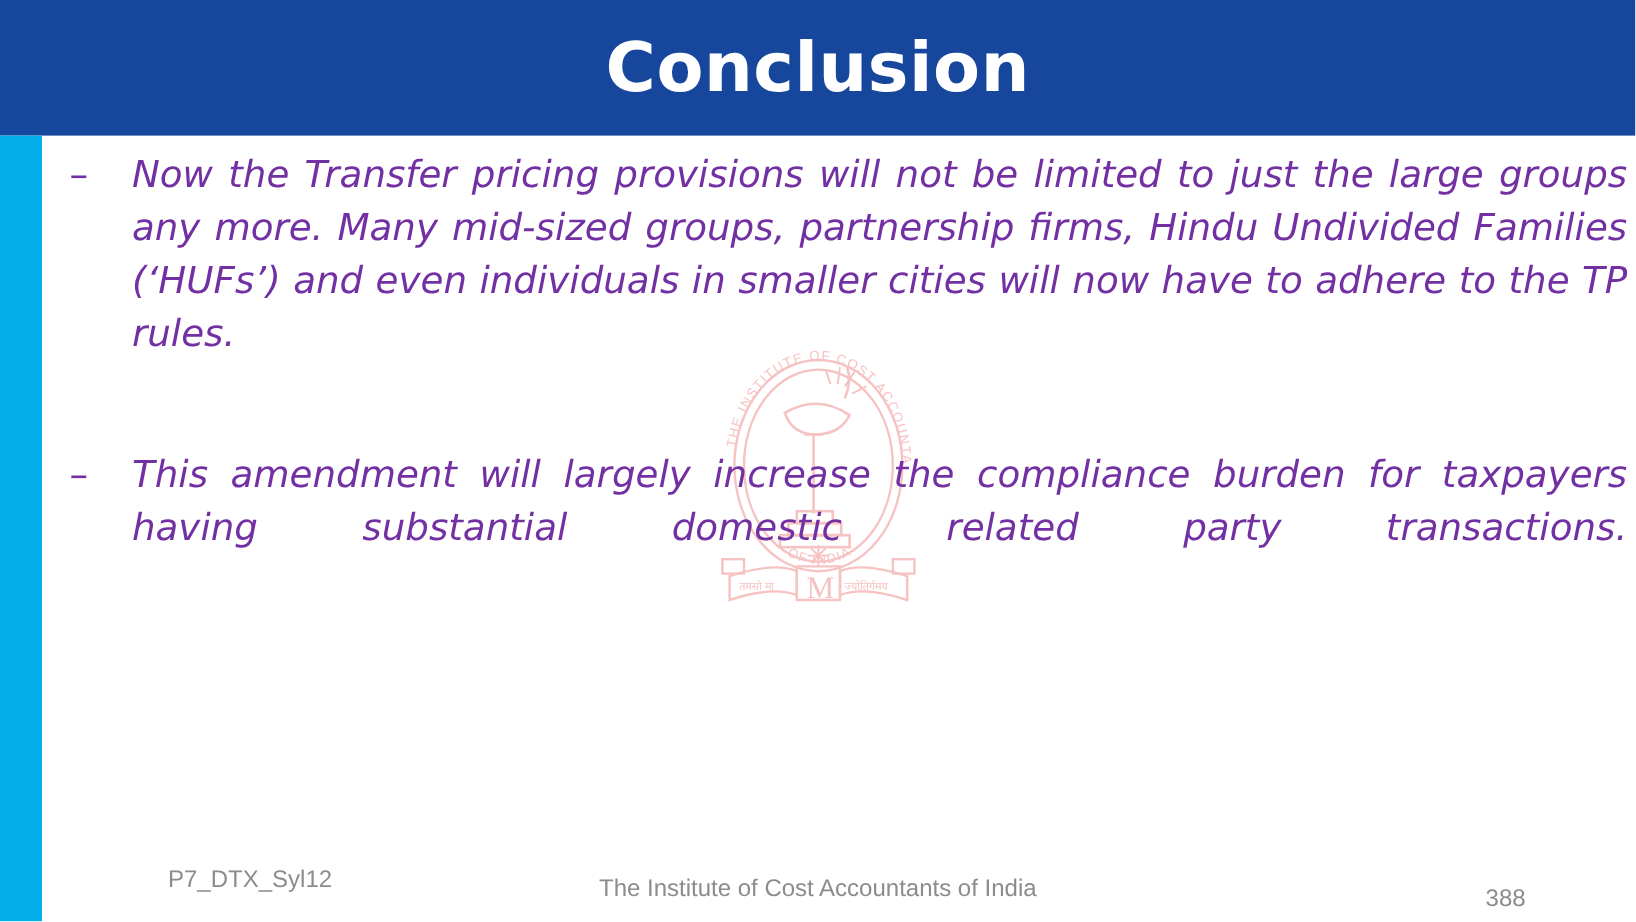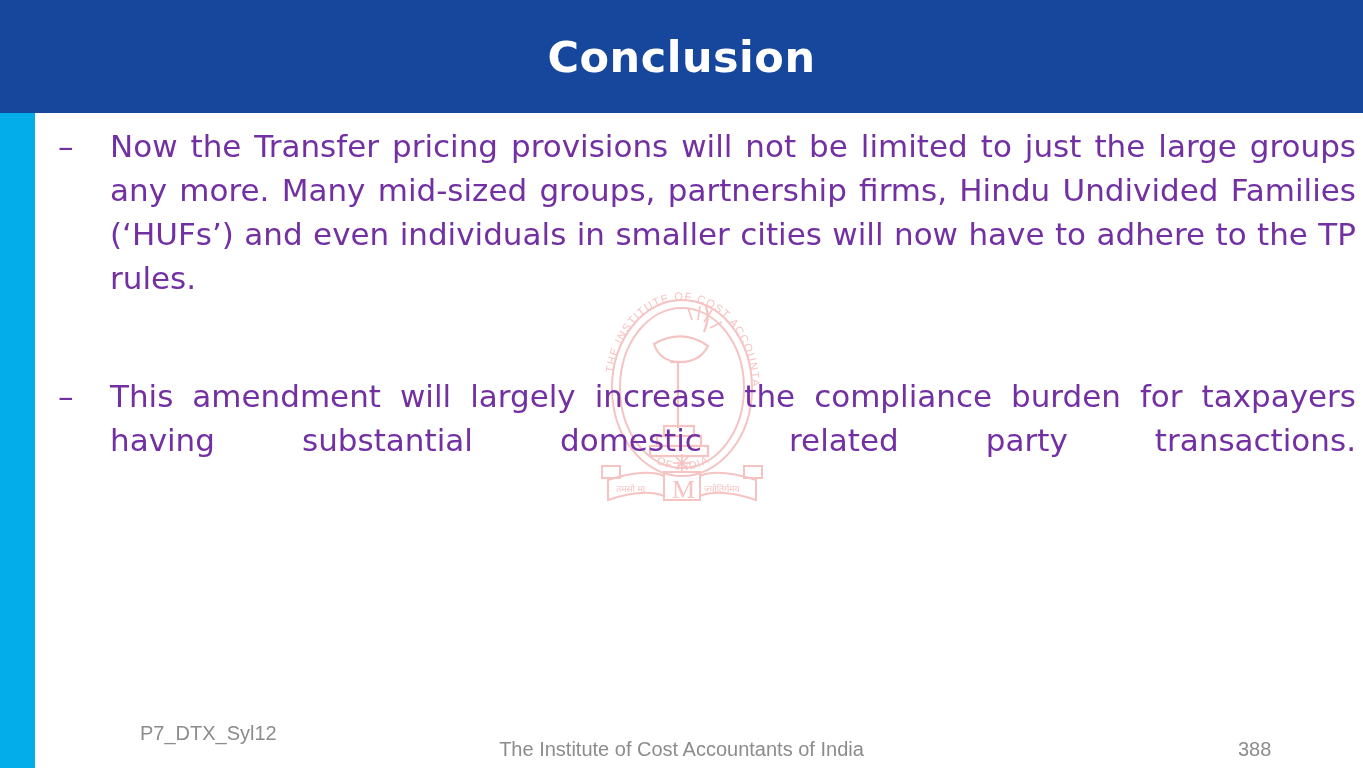--- a/index.html
+++ b/index.html
@@ -26,21 +26,21 @@
     width: 1363px;
     height: 113px;
     background: #16479d;
     display: flex;
     align-items: center;
     justify-content: center;
   }
   .title-text {
     color: #ffffff;
     font-family: "DejaVu Sans", sans-serif;
-    font-size: 43px;
+    font-size: 57px;
     font-weight: bold;
     letter-spacing: 0.5px;
     line-height: 1;
     margin-top: 2px;
   }
 
   
   .left-stripe {
     position: absolute;
     left: 0;
@@ -86,20 +86,21 @@
     font-size: 31px;
     line-height: 44px;
     text-align: left;
   }
   .bullet-body {
     flex: 1 1 auto;
     text-align: justify;
     text-justify: inter-word;
     position: relative;
     z-index: 2;
+    font-style: italic;
   }
   .bullet-body.last-full::after {
     content: "";
     display: inline-block;
     width: 100%;
   }
 
   
   .footer {
     position: absolute;
@@ -113,21 +114,21 @@
     line-height: 30px;
   }
   .footer-left {
     position: absolute;
     left: 140px;
     top: 0;
   }
   .footer-center {
     position: absolute;
     left: 0;
-    top: 16px;
+    top: 8px;
     width: 1363px;
     text-align: center;
   }
   .footer-right {
     position: absolute;
     left: 1238px;
     top: 16px;
   }
 </style>
 </head>

